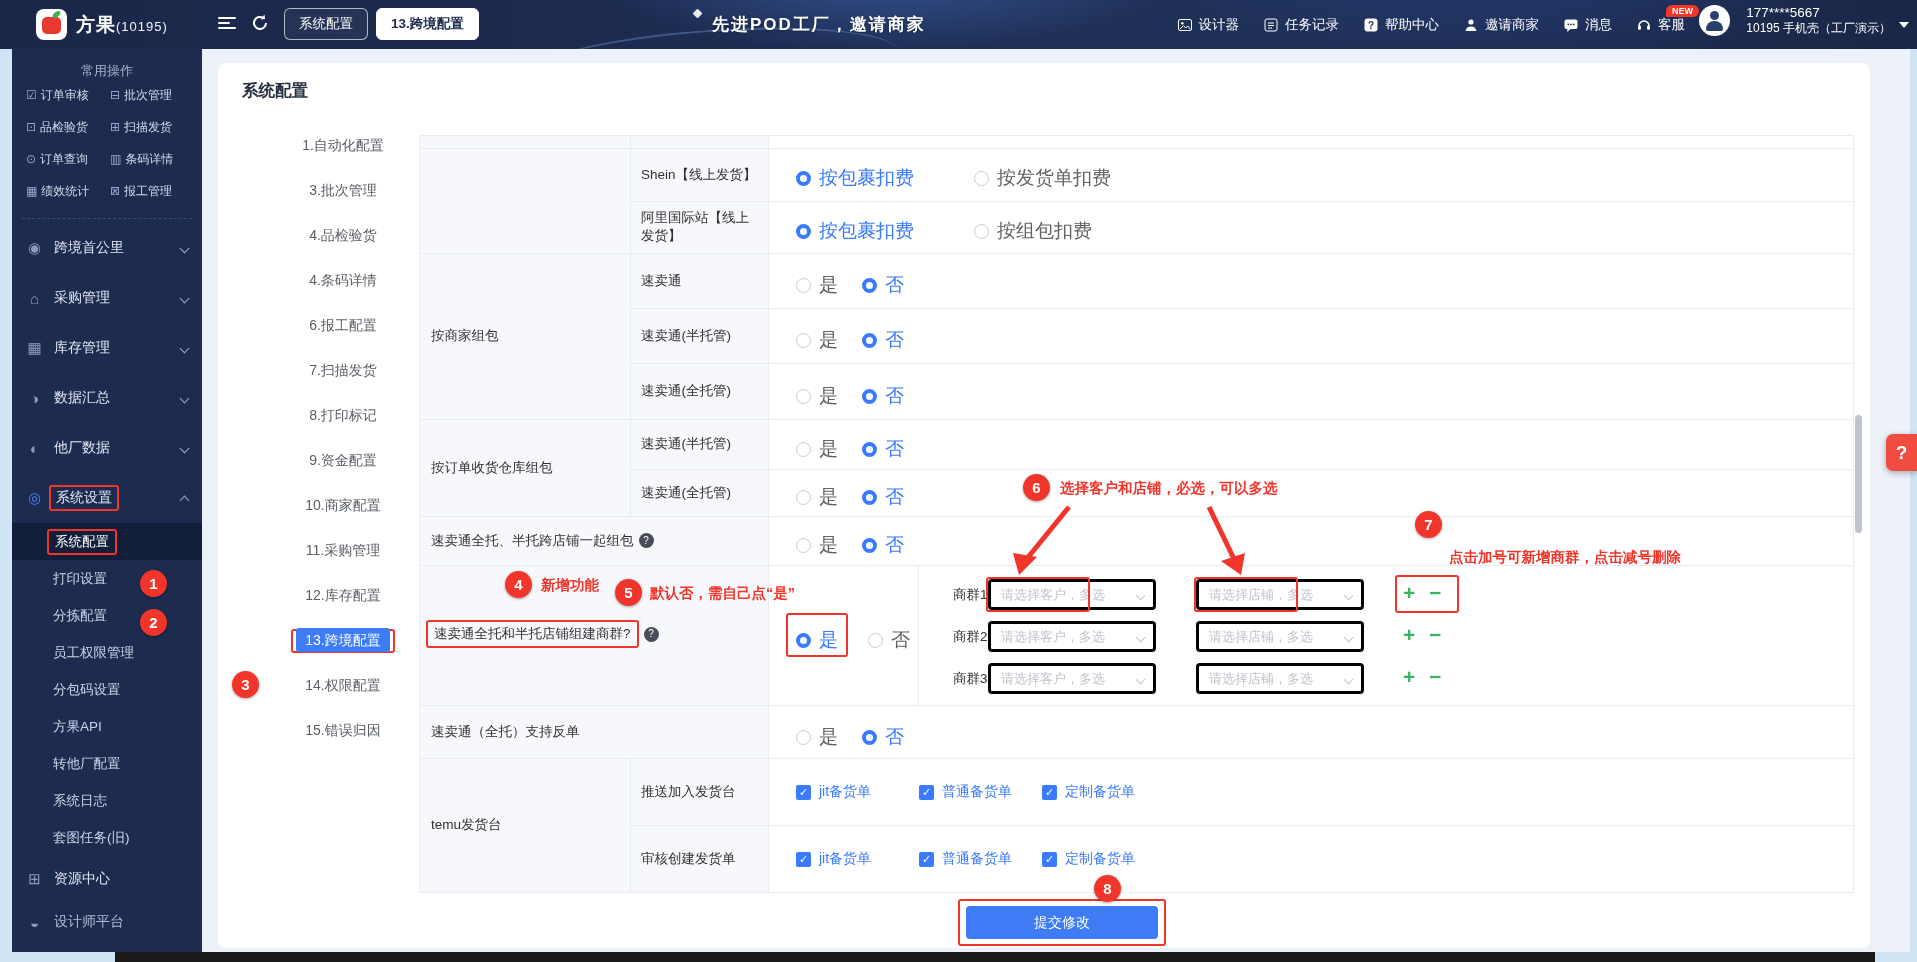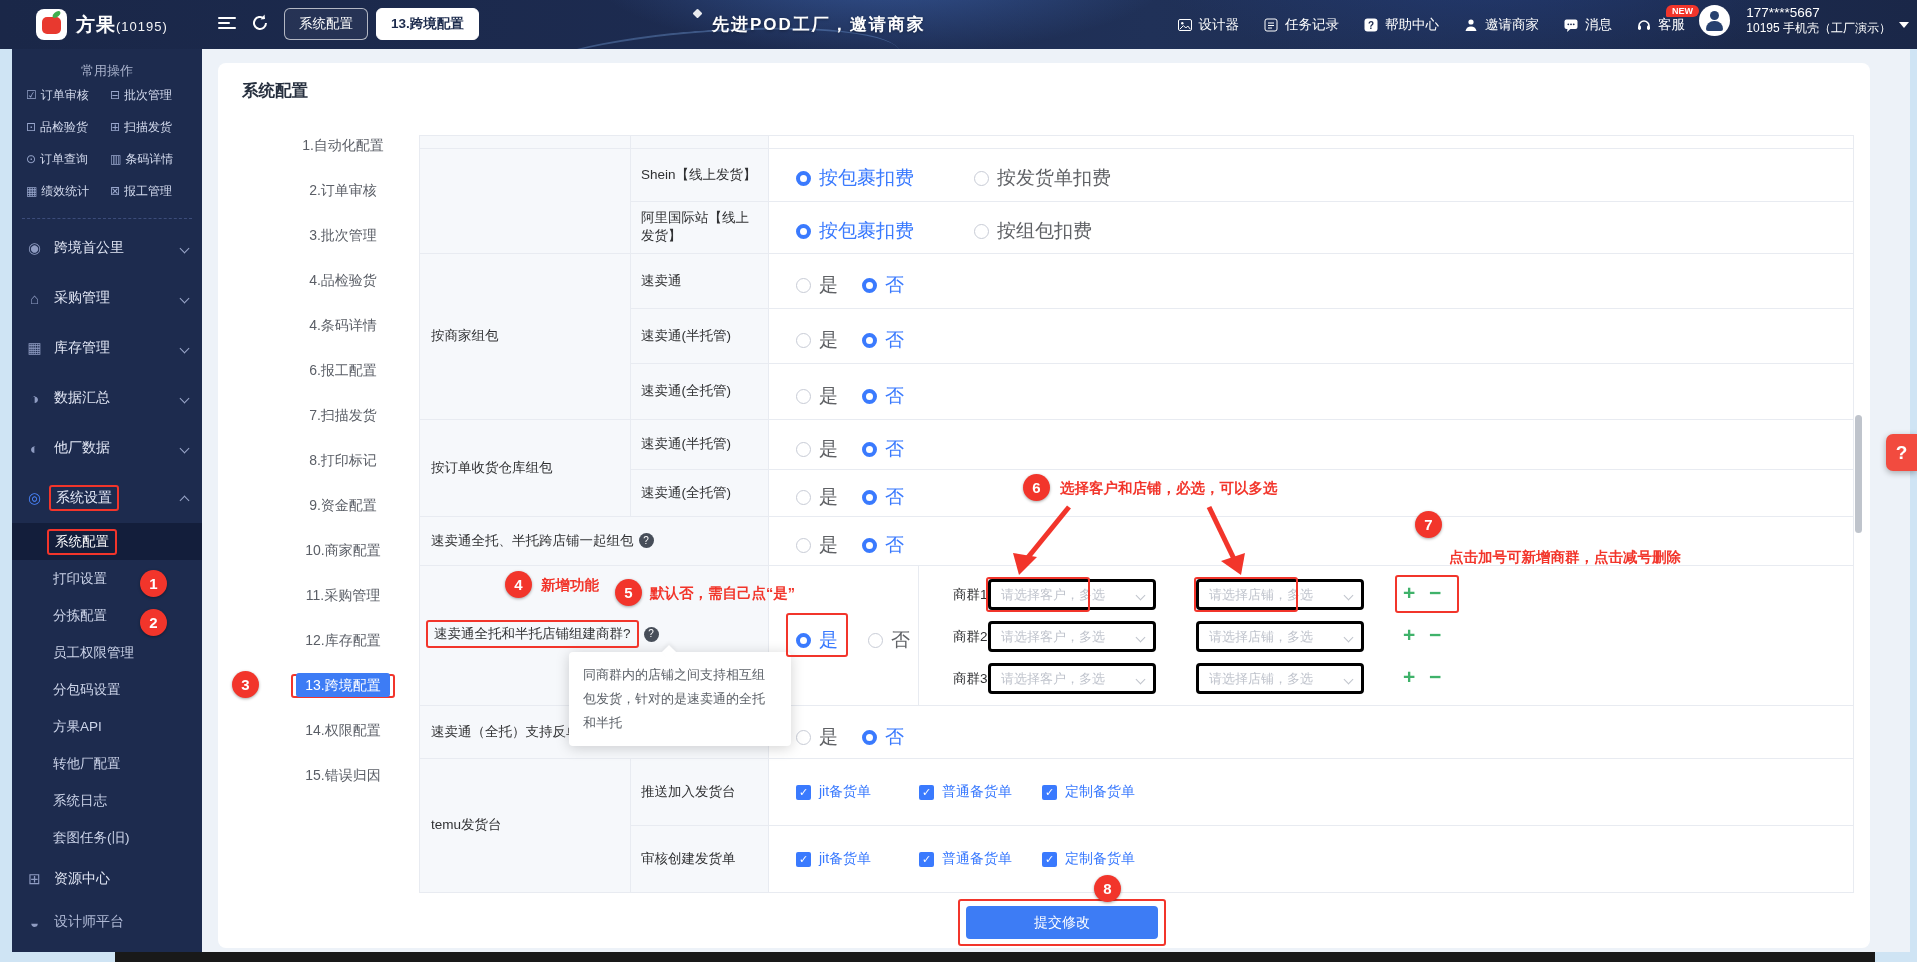--- a/index.html
+++ b/index.html
@@ -323,21 +323,20 @@
     </div>
 </div>
 
 <div class="content-bg"></div>
 
 <div class="card">
   <div class="page-title">系统配置</div>
 
   <div class="cfg-nav">
     <div class="cfg-item">1.自动化配置</div>
-    <div class="cfg-item">2.订单审核</div>
     <div class="cfg-item">3.批次管理</div>
     <div class="cfg-item">4.品检验货</div>
     <div class="cfg-item">4.条码详情</div>
     <div class="cfg-item">6.报工配置</div>
     <div class="cfg-item">7.扫描发货</div>
     <div class="cfg-item">8.打印标记</div>
     <div class="cfg-item">9.资金配置</div>
     <div class="cfg-item">10.商家配置</div>
     <div class="cfg-item">11.采购管理</div>
     <div class="cfg-item">12.库存配置</div>
@@ -559,21 +558,20 @@
       <polygon points="60,72 54,50 78,54" fill="#f2352b"></polygon>
       <line x1="250" y1="4" x2="276" y2="58" stroke="#f2352b" stroke-width="5"></line>
       <polygon points="282,72 262,58 286,50" fill="#f2352b"></polygon>
     </svg>
     <div class="ovl" style="left:567px;top:442px;width:104px;height:35px;"></div>
     <div class="ovl" style="left:775px;top:442px;width:104px;height:35px;"></div>
     <div class="ovl" style="left:976px;top:440px;width:64px;height:38px;"></div>
     <div class="acir" style="left:996px;top:376px;">7</div>
     <div class="ann-txt" style="left:1030px;top:413px;">点击加号可新增商群，点击减号删除</div>
 
-    <div class="tooltip"><span>同商群内的店铺之间支持相互组包发货，针对的是速卖通的全托和半托</span></div>
   </div>
 
   <div class="vscroll"></div>
 
   <div class="ovl" style="left:740px;top:836px;width:208px;height:47px;"></div>
   <button class="submit-btn">提交修改</button>
   <div class="acir" style="left:876px;top:812px;">8</div>
 </div>
 
 <div class="help-fab">?</div>

